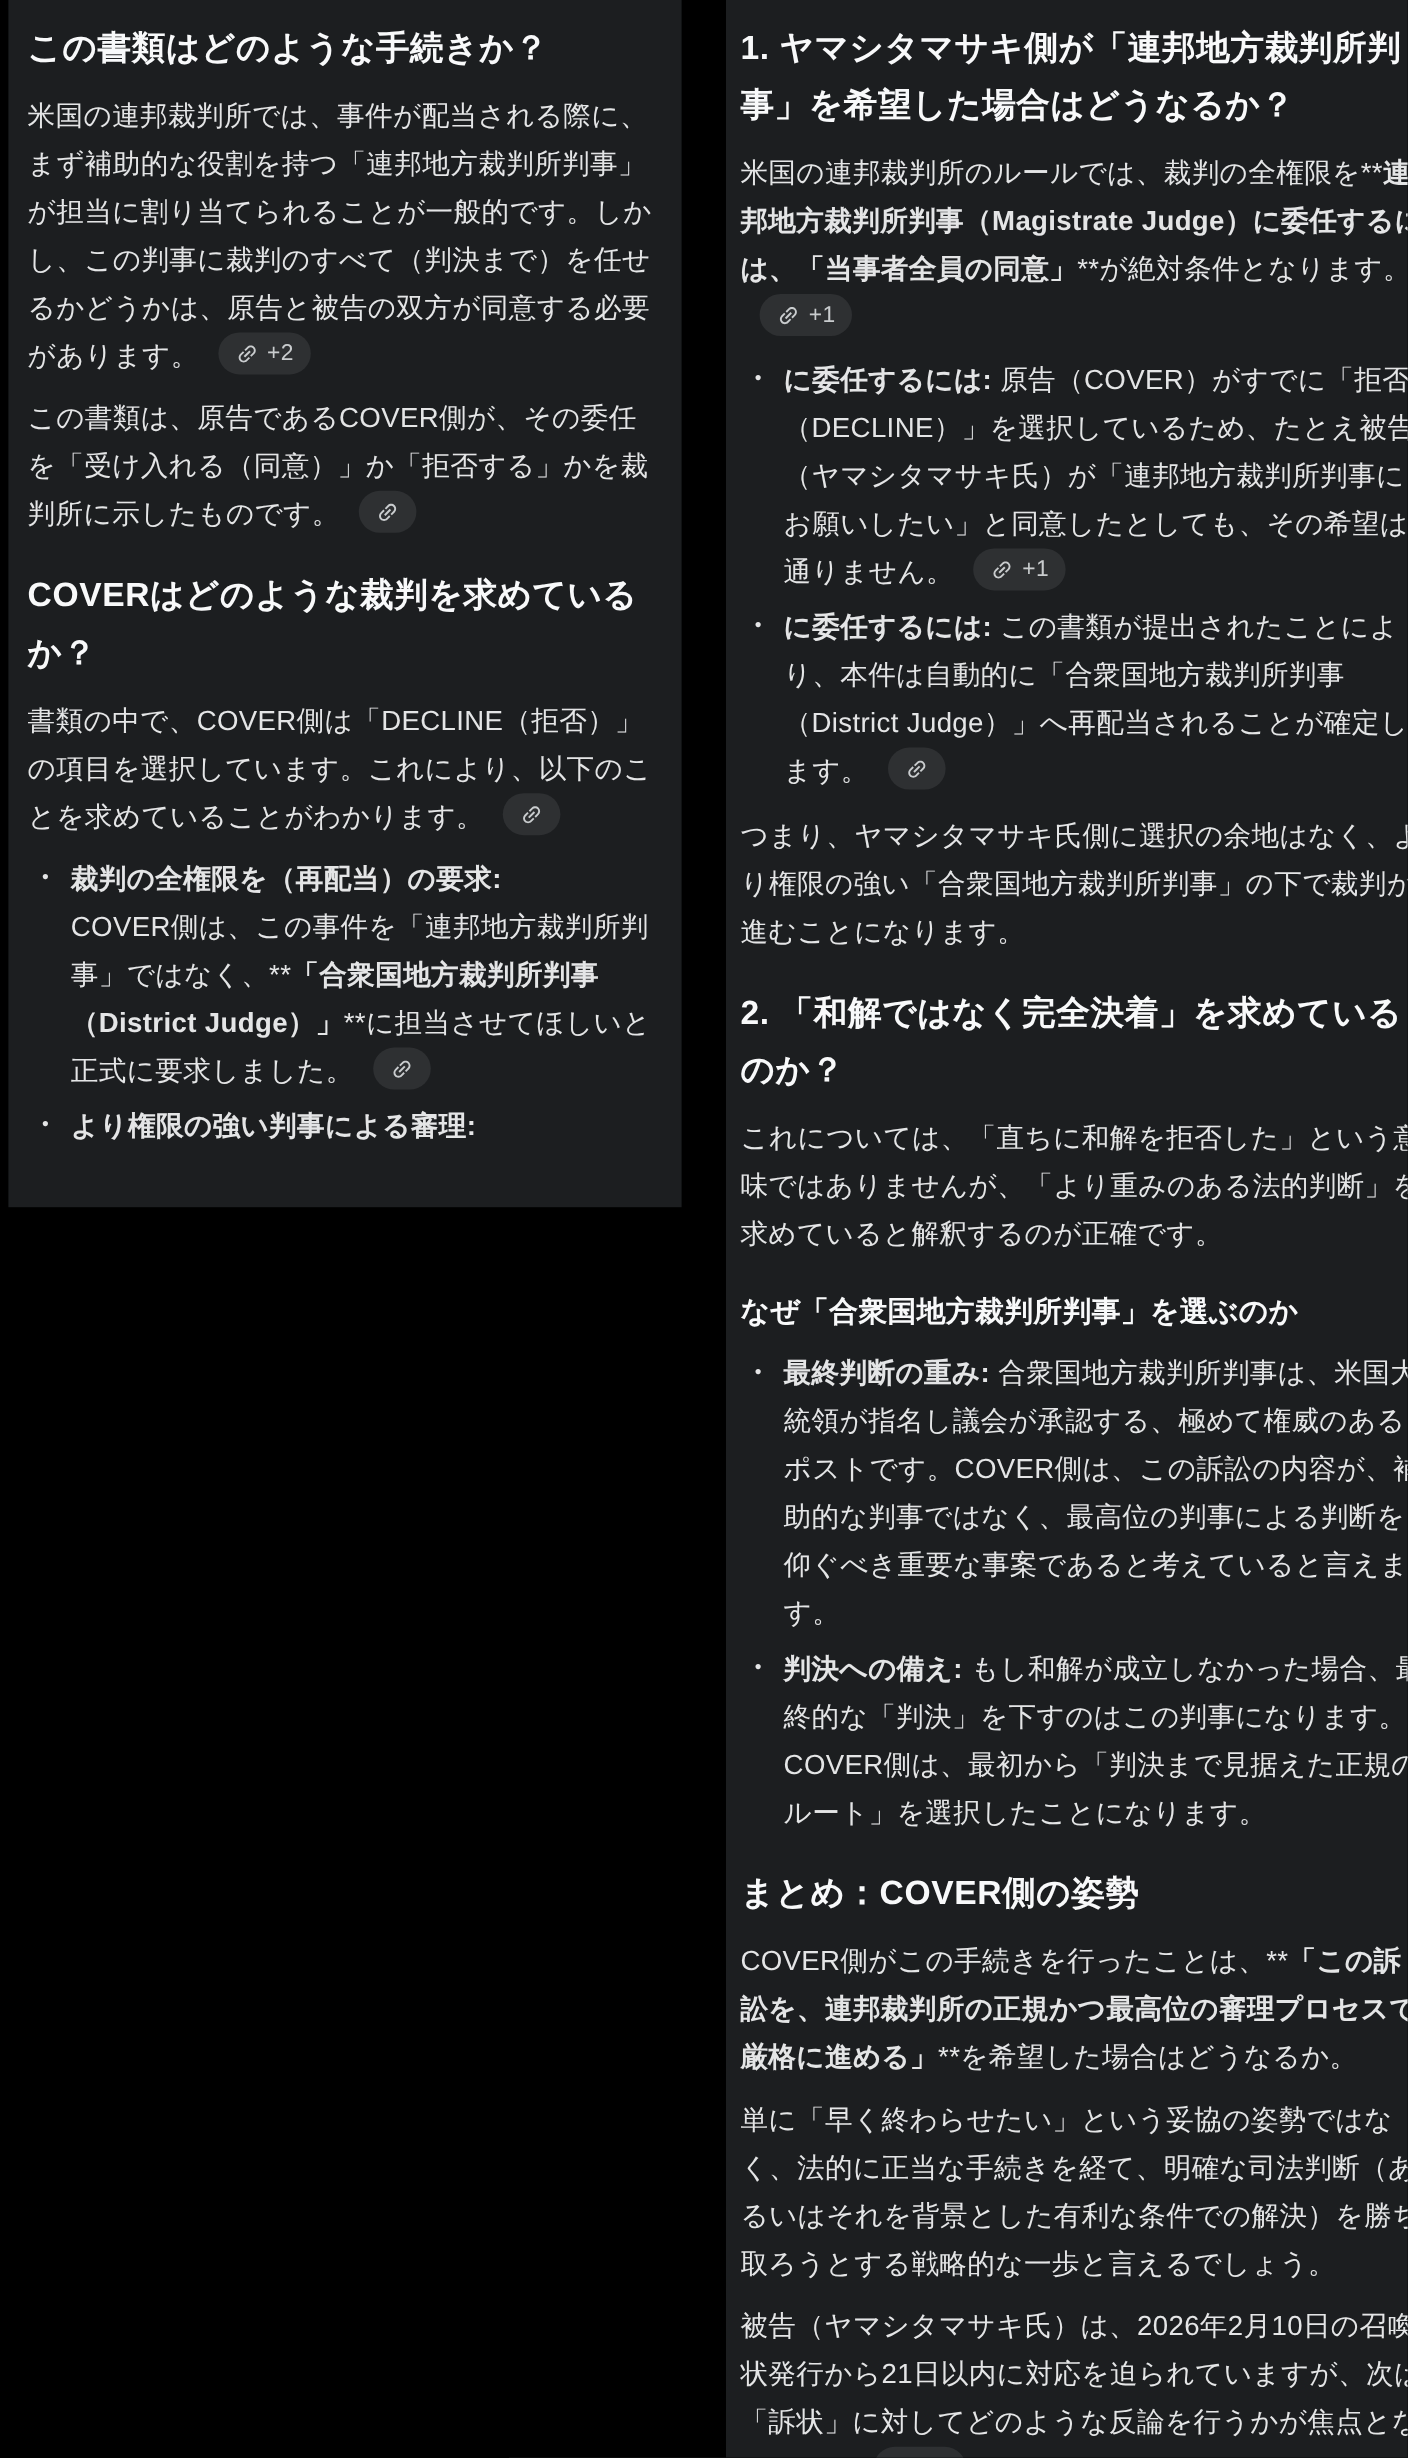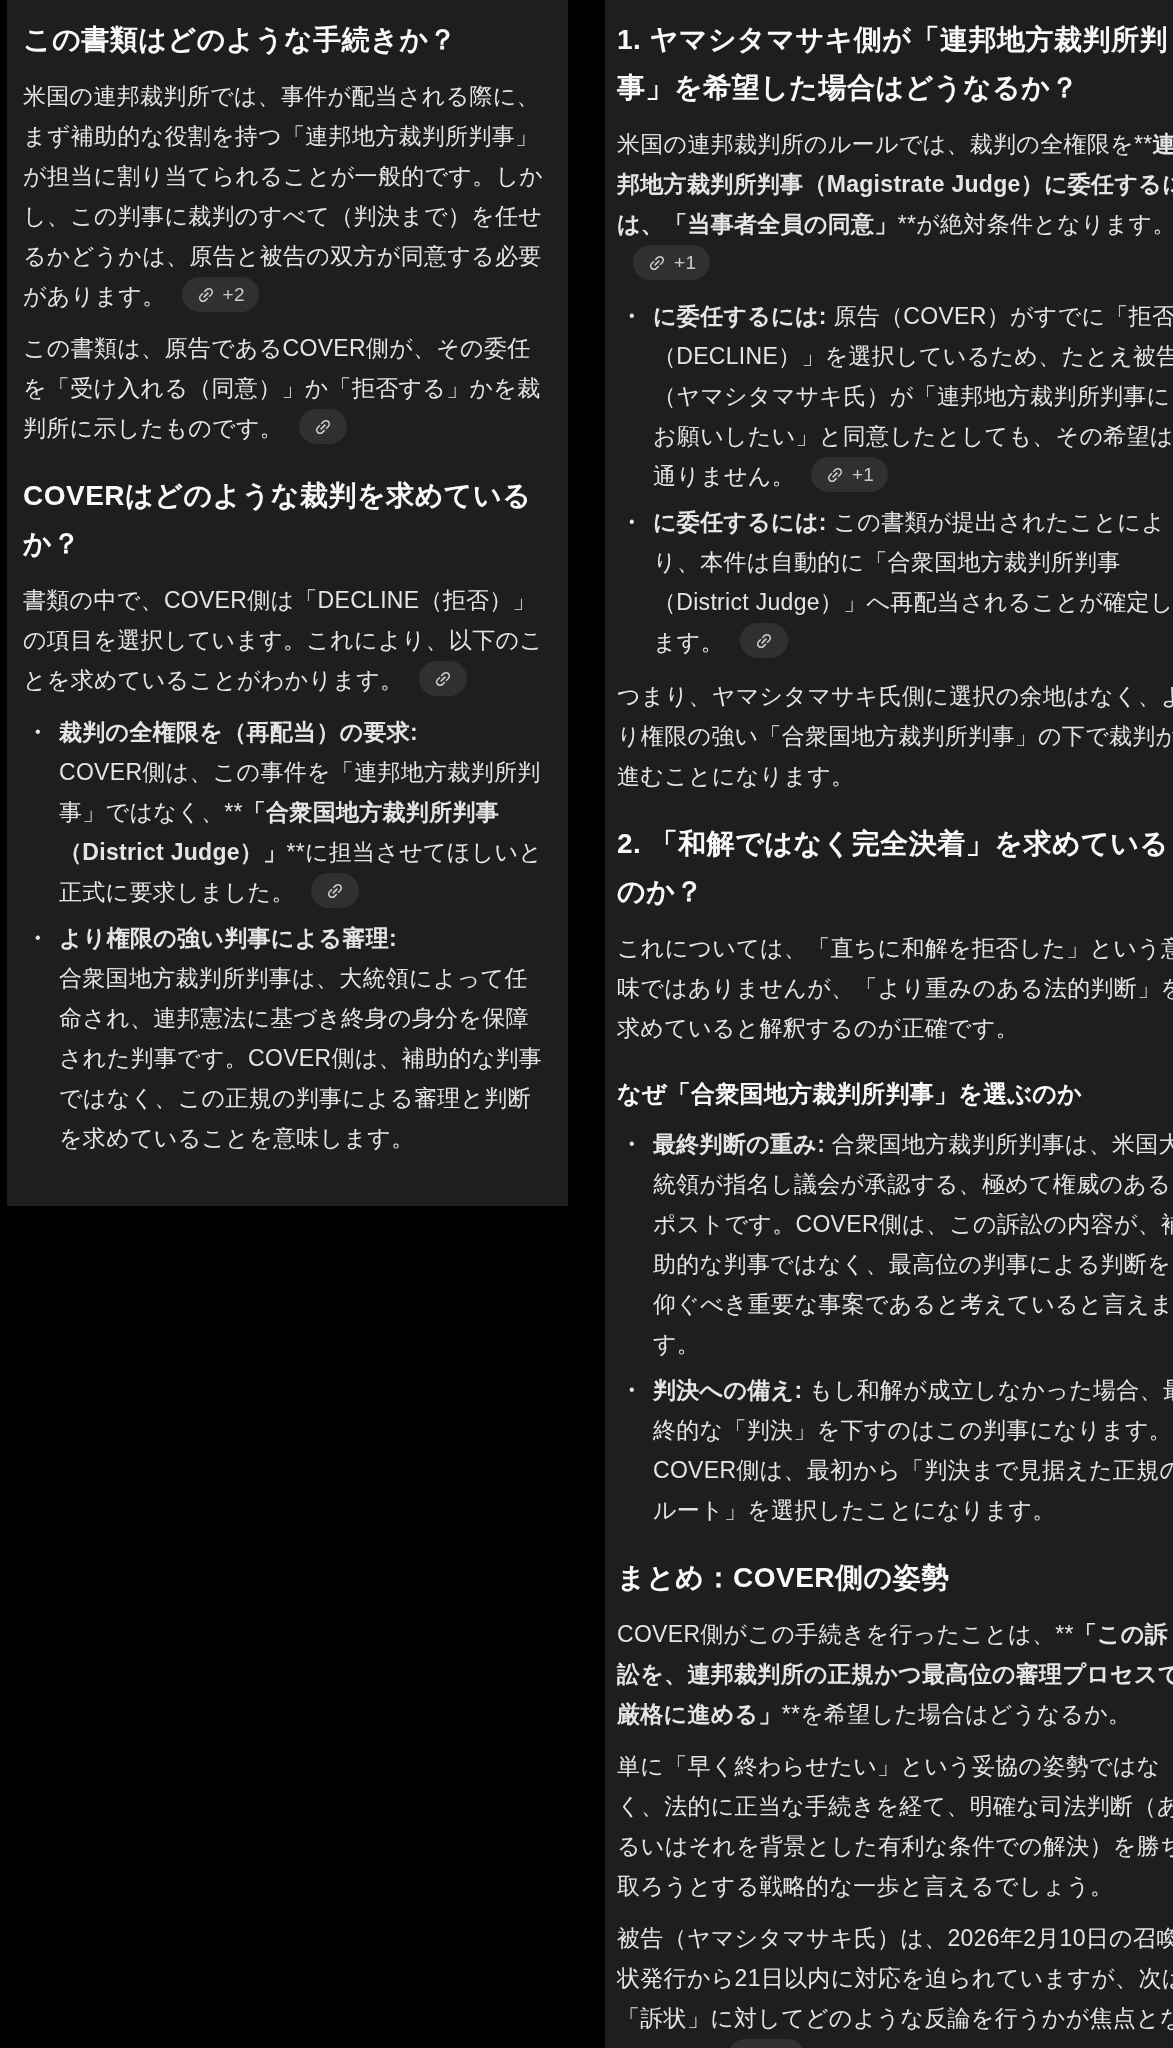--- a/index.html
+++ b/index.html
@@ -68,21 +68,21 @@
       <li>
         <span class="bullet-dot">•</span>
         <div class="li-body"><b>裁判の全権限を（再配当）の要求:</b><br><span>COVER側は、この事件を「連邦地方裁判所判事」ではなく、**</span><b>「合衆国地方裁判所判事（District Judge）」</b><span>**に担当させてほしいと正式に要求しました。</span><span class="chip icon-only">
             <svg viewBox="0 0 24 24">
               <path d="M3.9 12c0-1.71 1.39-3.1 3.1-3.1h4V7H7c-2.76 0-5 2.24-5 5s2.24 5 5 5h4v-1.9H7c-1.71 0-3.1-1.39-3.1-3.1zM8 13h8v-2H8v2zm9-6h-4v1.9h4c1.71 0 3.1 1.39 3.1 3.1s-1.39 3.1-3.1 3.1h-4V17h4c2.76 0 5-2.24 5-5s-2.24-5-5-5z" fill="#c9ccce" transform="rotate(-45 12 12)"></path>
             </svg>
           </span></div>
       </li>
       <li>
         <span class="bullet-dot">•</span>
-        <div class="li-body"><b>より権限の強い判事による審理:</b><br><span>合衆国地方裁判所判事は、大統領によって任命され、連邦憲法に基づき終身の身分を保障された判事です。COVER側は、補助的な判事ではなく、この正規の判事による審理と判断を求めていることを意味します。</span></div>
+        <div class="li-body"><b>より権限の強い判事による審理:</b><br></div>
       </li>
     </ul>
   </div>
 <div id="right-panel" class="panel">
     <h1><span>1. ヤマシタマサキ側が「連邦地方裁判所判事」を希望した場合はどうなるか？</span></h1>
     <p><span>米国の連邦裁判所のルールでは、裁判の全権限を**</span><b>連邦地方裁判所判事（Magistrate Judge）に委任するには、「当事者全員の同意」</b><span>**が絶対条件となります。</span><span class="chip">
         <svg viewBox="0 0 24 24">
           <path d="M3.9 12c0-1.71 1.39-3.1 3.1-3.1h4V7H7c-2.76 0-5 2.24-5 5s2.24 5 5 5h4v-1.9H7c-1.71 0-3.1-1.39-3.1-3.1zM8 13h8v-2H8v2zm9-6h-4v1.9h4c1.71 0 3.1 1.39 3.1 3.1s-1.39 3.1-3.1 3.1h-4V17h4c2.76 0 5-2.24 5-5s-2.24-5-5-5z" fill="#c9ccce" transform="rotate(-45 12 12)"></path>
         </svg>
         <span class="cnt">+1</span>

